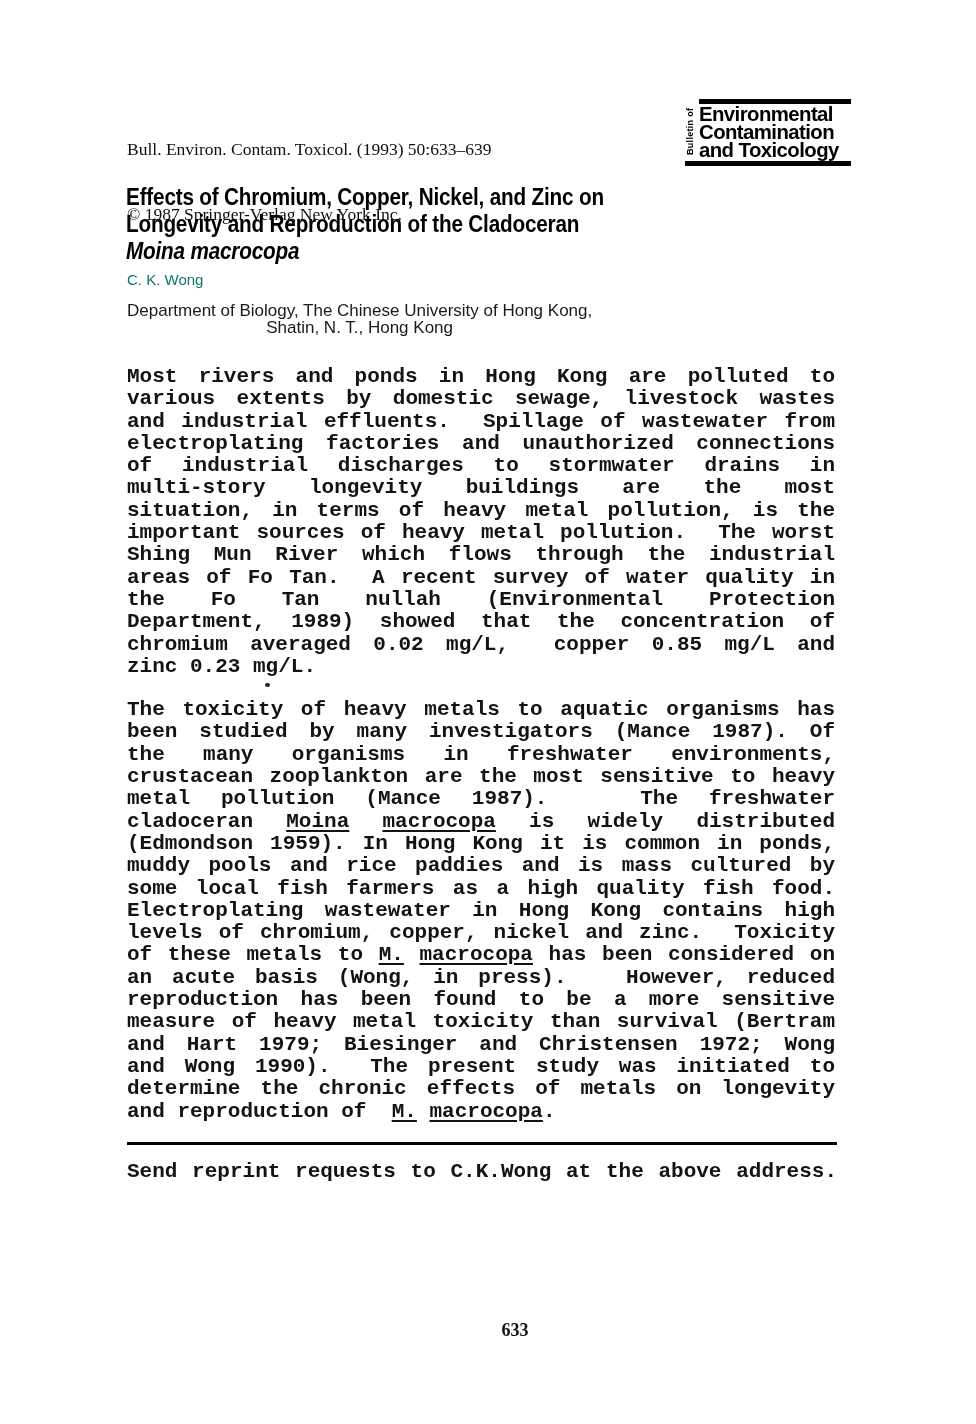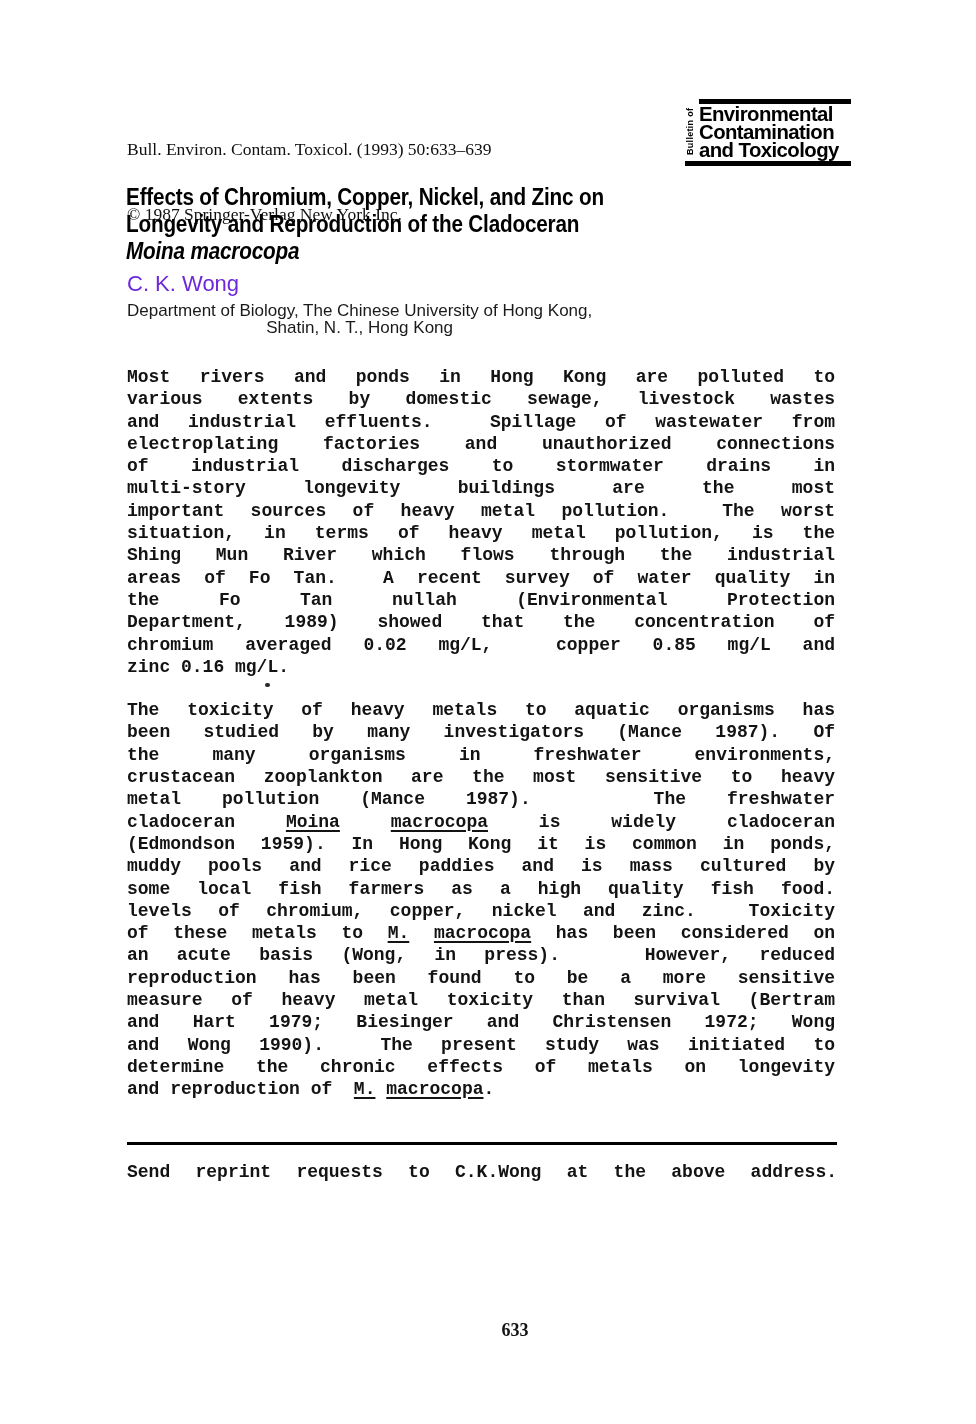--- a/index.html
+++ b/index.html
@@ -64,43 +64,43 @@
     transform: scaleX(0.9);
     transform-origin: left top;
     white-space: nowrap;
   }
   .title .tline { display: block; }
   .title .italic { font-style: italic; }
 
   .author {
     position: absolute;
     left: 127px; top: 271px;
-    font-size: 22px;
-    color: #6d28d9;
+    font-size: 15px;
+    color: #0f766e;
   }
   .affiliation {
     position: absolute;
     left: 127px; top: 303px;
     font-size: 17px;
     line-height: 16.5px;
     color: #1a1a1a;
     white-space: nowrap;
     text-align: center;
   }
 
   
   .article-body {
     position: absolute;
     left: 127px; top: 366px;
     width: 708px;
   }
   .para { margin: 0 0 21px 0; }
   .bline {
     font-family: "Liberation Mono", "DejaVu Sans Mono", monospace;
-    font-size: 18px;
+    font-size: 21px;
     font-weight: bold;
     line-height: 22.3px;
     color: #131313;
     text-align: justify;
     text-align-last: justify;
     white-space: pre-wrap;
   }
   .bline.last { text-align-last: left; }
   .bline .u {
     text-decoration: underline;
@@ -174,39 +174,40 @@
   </div>
 
   <div class="article-body">
       <div class="para">
         <div class="bline"><span>Most rivers and ponds in Hong Kong are polluted to</span></div>
         <div class="bline"><span>various extents by domestic sewage, livestock wastes</span></div>
         <div class="bline"><span>and industrial effluents.  Spillage of wastewater from</span></div>
         <div class="bline"><span>electroplating factories and unauthorized connections</span></div>
         <div class="bline"><span>of industrial discharges to stormwater drains in</span></div>
         <div class="bline"><span>multi-story longevity buildings are the most</span></div>
+        <div class="bline"><span>situation, in terms of heavy metal pollution, is the</span></div>
         <div class="bline"><span>important sources of heavy metal pollution.  The worst</span></div>
-        <div class="bline"><span>situation, in terms of heavy metal pollution, is the</span></div>
         <div class="bline"><span>Shing Mun River which flows through the industrial</span></div>
         <div class="bline"><span>areas of Fo Tan.  A recent survey of water quality in</span></div>
         <div class="bline"><span>the Fo Tan nullah (Environmental Protection</span></div>
         <div class="bline"><span>Department, 1989) showed that the concentration of</span></div>
         <div class="bline"><span>chromium averaged 0.02 mg/L,  copper 0.85 mg/L and</span></div>
-        <div class="bline last"><span>zinc 0.16 mg/L.</span></div>
+        <div class="bline last"><span>zinc 0.23 mg/L.</span></div>
       </div>
       <div class="para">
         <div class="bline"><span>The toxicity of heavy metals to aquatic organisms has</span></div>
         <div class="bline"><span>been studied by many investigators (Mance 1987). Of</span></div>
         <div class="bline"><span>the many organisms in freshwater environments,</span></div>
         <div class="bline"><span>crustacean zooplankton are the most sensitive to heavy</span></div>
         <div class="bline"><span>metal pollution (Mance 1987).   The freshwater</span></div>
-        <div class="bline"><span>cladoceran </span><span class="u">Moina</span><span> </span><span class="u">macrocopa</span><span> is widely cladoceran</span></div>
+        <div class="bline"><span>cladoceran </span><span class="u">Moina</span><span> </span><span class="u">macrocopa</span><span> is widely distributed</span></div>
         <div class="bline"><span>(Edmondson 1959). In Hong Kong it is common in ponds,</span></div>
         <div class="bline"><span>muddy pools and rice paddies and is mass cultured by</span></div>
         <div class="bline"><span>some local fish farmers as a high quality fish food.</span></div>
+        <div class="bline"><span>Electroplating wastewater in Hong Kong contains high</span></div>
         <div class="bline"><span>levels of chromium, copper, nickel and zinc.  Toxicity</span></div>
         <div class="bline"><span>of these metals to </span><span class="u">M.</span><span> </span><span class="u">macrocopa</span><span> has been considered on</span></div>
         <div class="bline"><span>an acute basis (Wong, in press).   However, reduced</span></div>
         <div class="bline"><span>reproduction has been found to be a more sensitive</span></div>
         <div class="bline"><span>measure of heavy metal toxicity than survival (Bertram</span></div>
         <div class="bline"><span>and Hart 1979; Biesinger and Christensen 1972; Wong</span></div>
         <div class="bline"><span>and Wong 1990).  The present study was initiated to</span></div>
         <div class="bline"><span>determine the chronic effects of metals on longevity</span></div>
         <div class="bline last"><span>and reproduction of  </span><span class="u">M.</span><span> </span><span class="u">macrocopa</span><span>.</span></div>
       </div>

